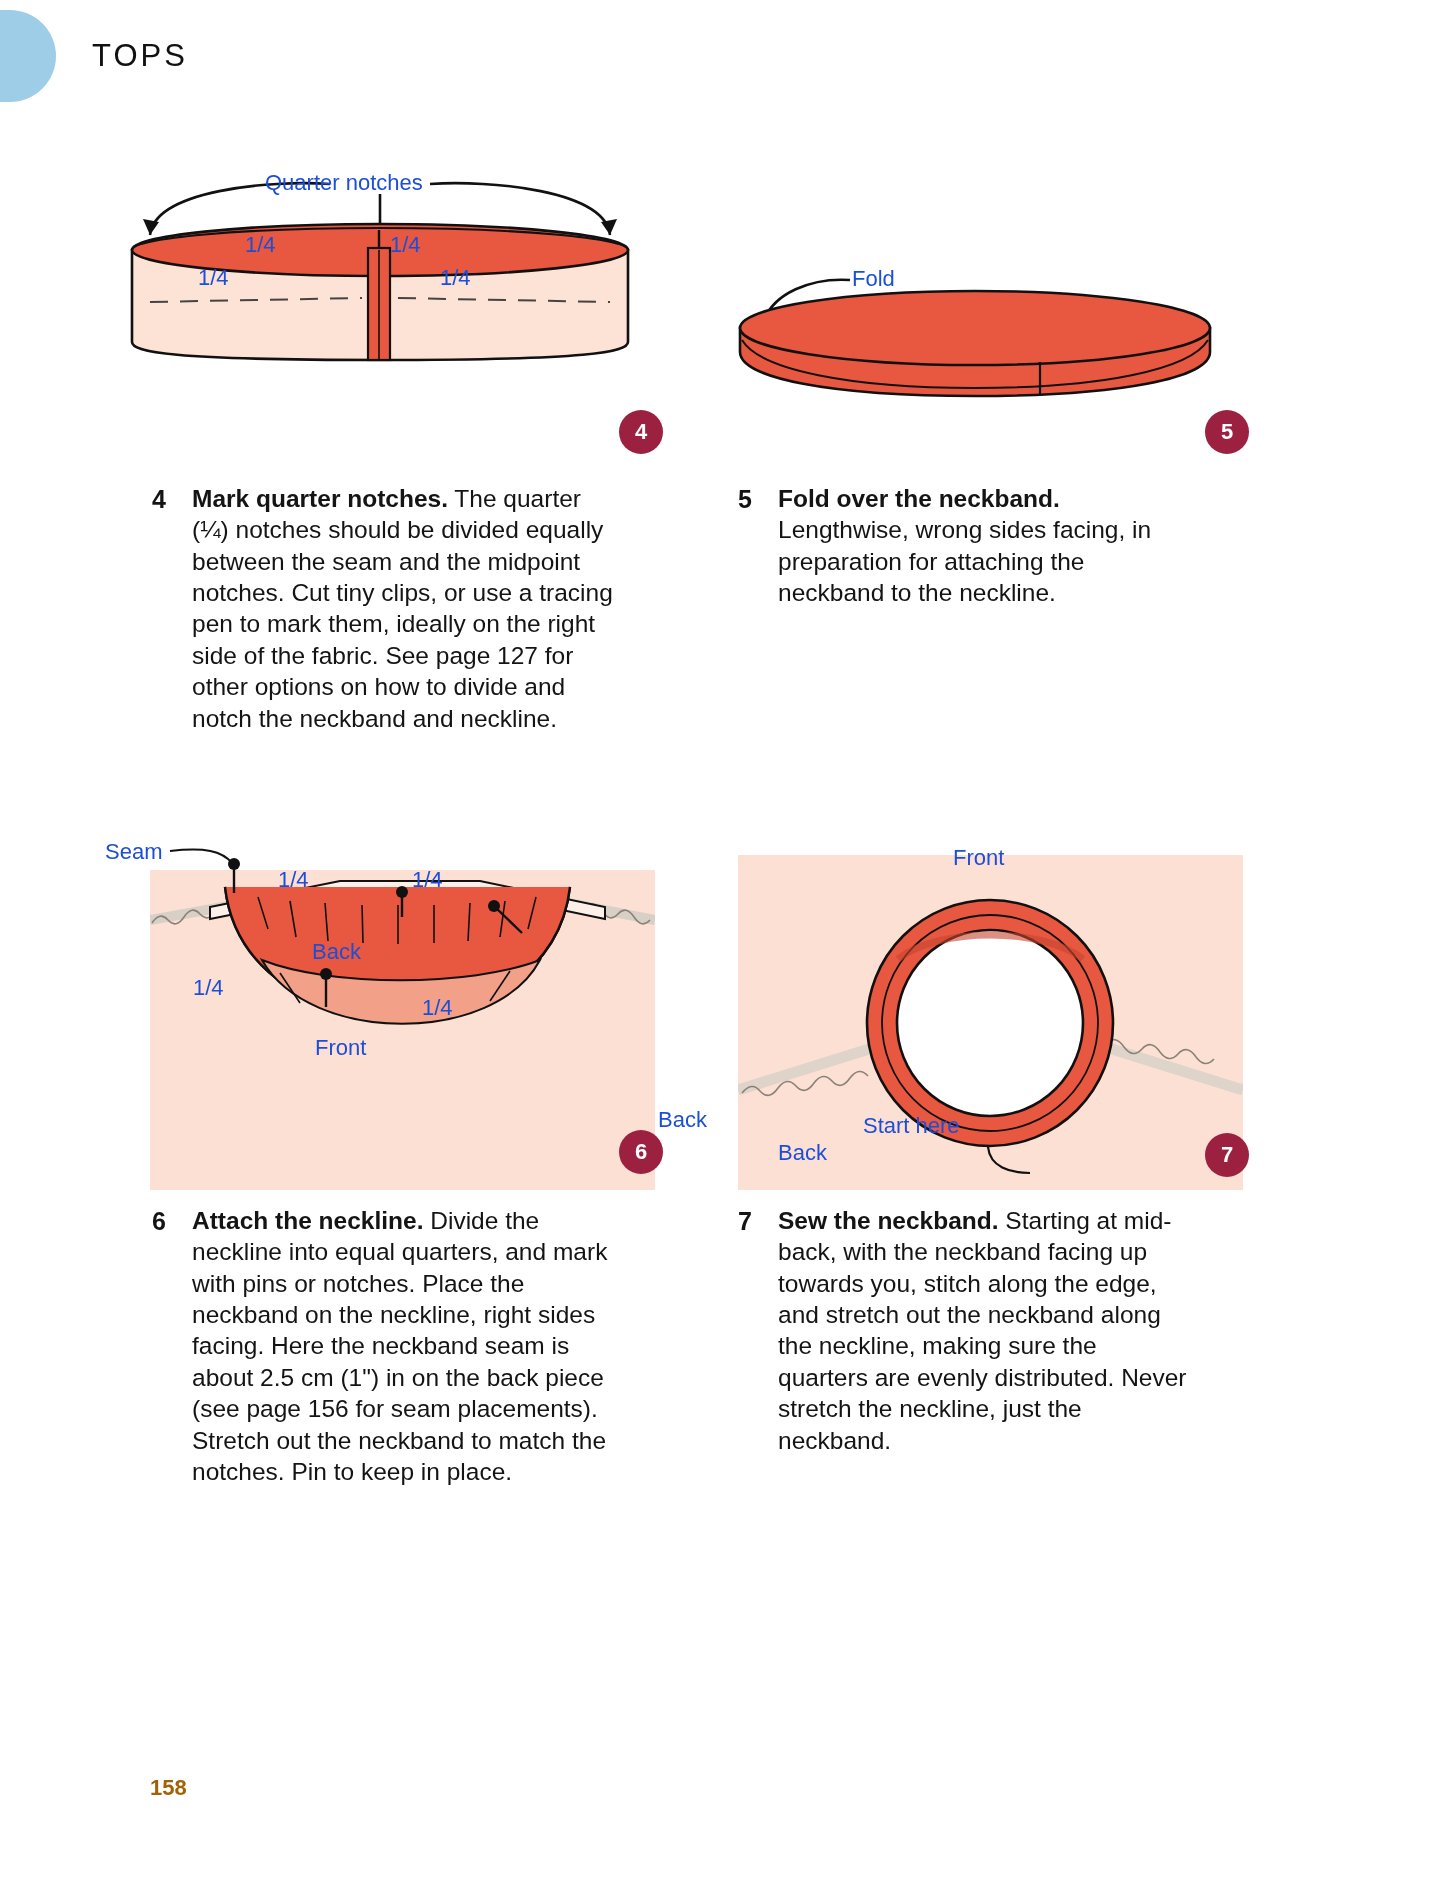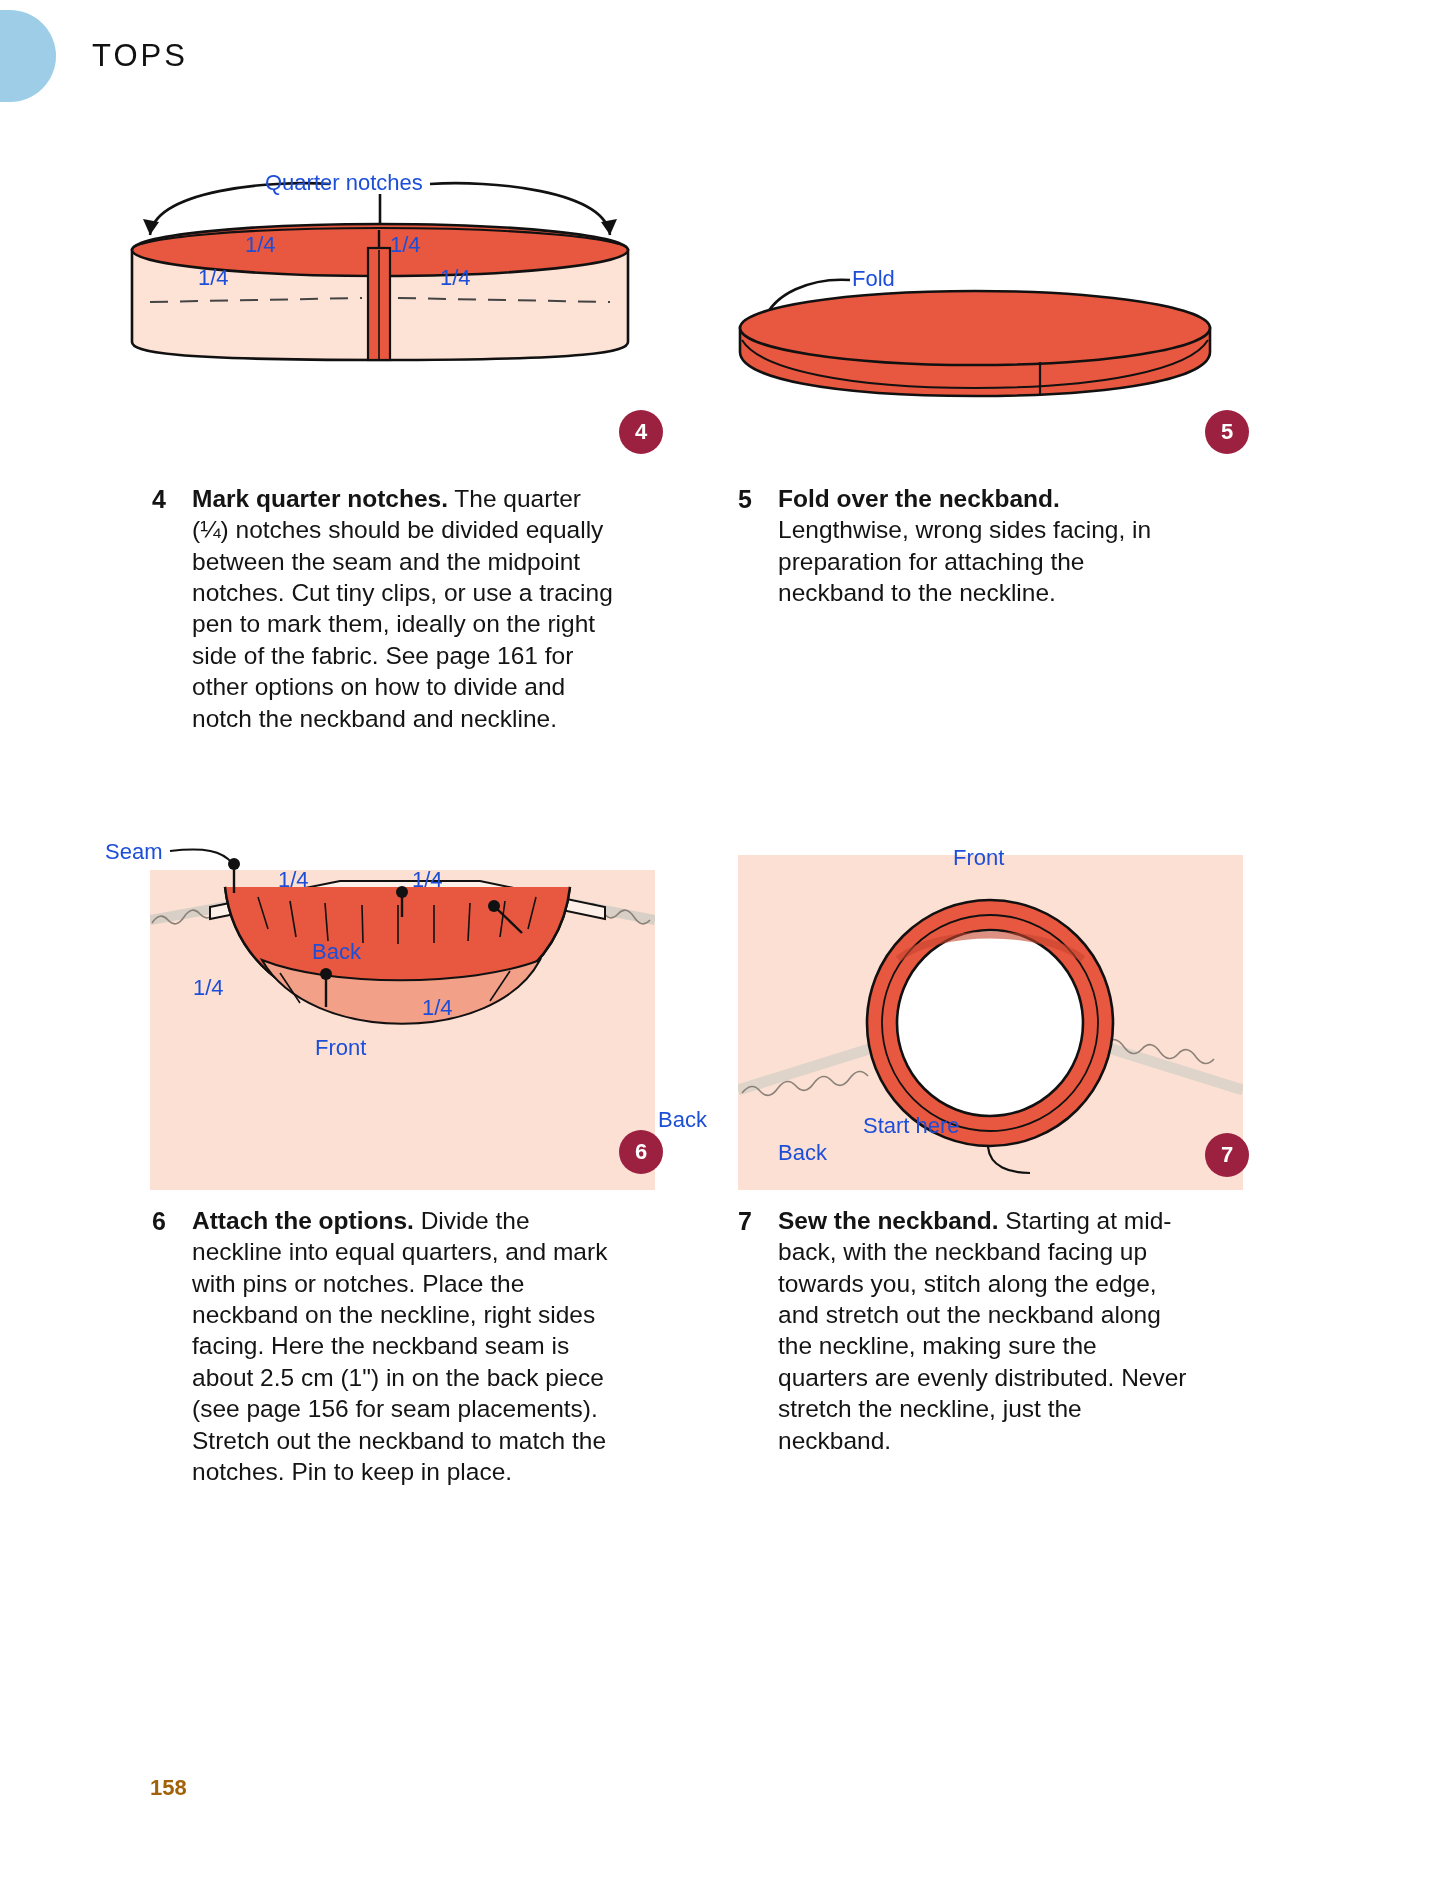--- a/index.html
+++ b/index.html
@@ -149,21 +149,21 @@
 
     <line x1="310" y1="96" x2="310" y2="128" stroke="#111" stroke-width="2.2"></line>
   </svg>
   <div class="lbl" style="left:122px; top:0px;">Fold</div>
 </div>
 <div class="step-badge" style="left:1205px; top:410px;">5</div>
 
 <div class="step" style="left:152px; top:483px; width:470px;">
   <span class="num">4</span>
   <div class="body">
-    <b>Mark quarter notches.</b><span> The quarter (¼) notches should be divided equally between the seam and the midpoint notches. Cut tiny clips, or use a tracing pen to mark them, ideally on the right side of the fabric. See page 161 for other options on how to divide and notch the neckband and neckline.</span>
+    <b>Mark quarter notches.</b><span> The quarter (¼) notches should be divided equally between the seam and the midpoint notches. Cut tiny clips, or use a tracing pen to mark them, ideally on the right side of the fabric. See page 127 for other options on how to divide and notch the neckband and neckline.</span>
   </div>
 </div>
 
 <div class="step" style="left:738px; top:483px; width:440px;">
   <span class="num">5</span>
   <div class="body">
     <b>Fold over the neckband.</b><span> Lengthwise, wrong sides facing, in preparation for attaching the neckband to the neckline.</span>
   </div>
 </div>
 
@@ -250,21 +250,21 @@
   <div class="lbl" style="left:-80px; top:252px;">Back</div>
   <div class="lbl" style="left:125px; top:258px;">Start here</div>
 </div>
 <div class="step-badge" style="left:1205px; top:1133px;">7</div>
 
 <div class="lbl" style="left:778px; top:1140px;">Back</div>
 
 <div class="step" style="left:152px; top:1205px; width:470px;">
   <span class="num">6</span>
   <div class="body">
-    <b>Attach the options.</b><span> Divide the neckline into equal quarters, and mark with pins or notches. Place the neckband on the neckline, right sides facing. Here the neckband seam is about 2.5 cm (1") in on the back piece (see page 156 for seam placements). Stretch out the neckband to match the notches. Pin to keep in place.</span>
+    <b>Attach the neckline.</b><span> Divide the neckline into equal quarters, and mark with pins or notches. Place the neckband on the neckline, right sides facing. Here the neckband seam is about 2.5 cm (1") in on the back piece (see page 156 for seam placements). Stretch out the neckband to match the notches. Pin to keep in place.</span>
   </div>
 </div>
 
 <div class="step" style="left:738px; top:1205px; width:455px;">
   <span class="num">7</span>
   <div class="body">
     <b>Sew the neckband.</b><span> Starting at mid-back, with the neckband facing up towards you, stitch along the edge, and stretch out the neckband along the neckline, making sure the quarters are evenly distributed. Never stretch the neckline, just the neckband.</span>
   </div>
 </div>
 

